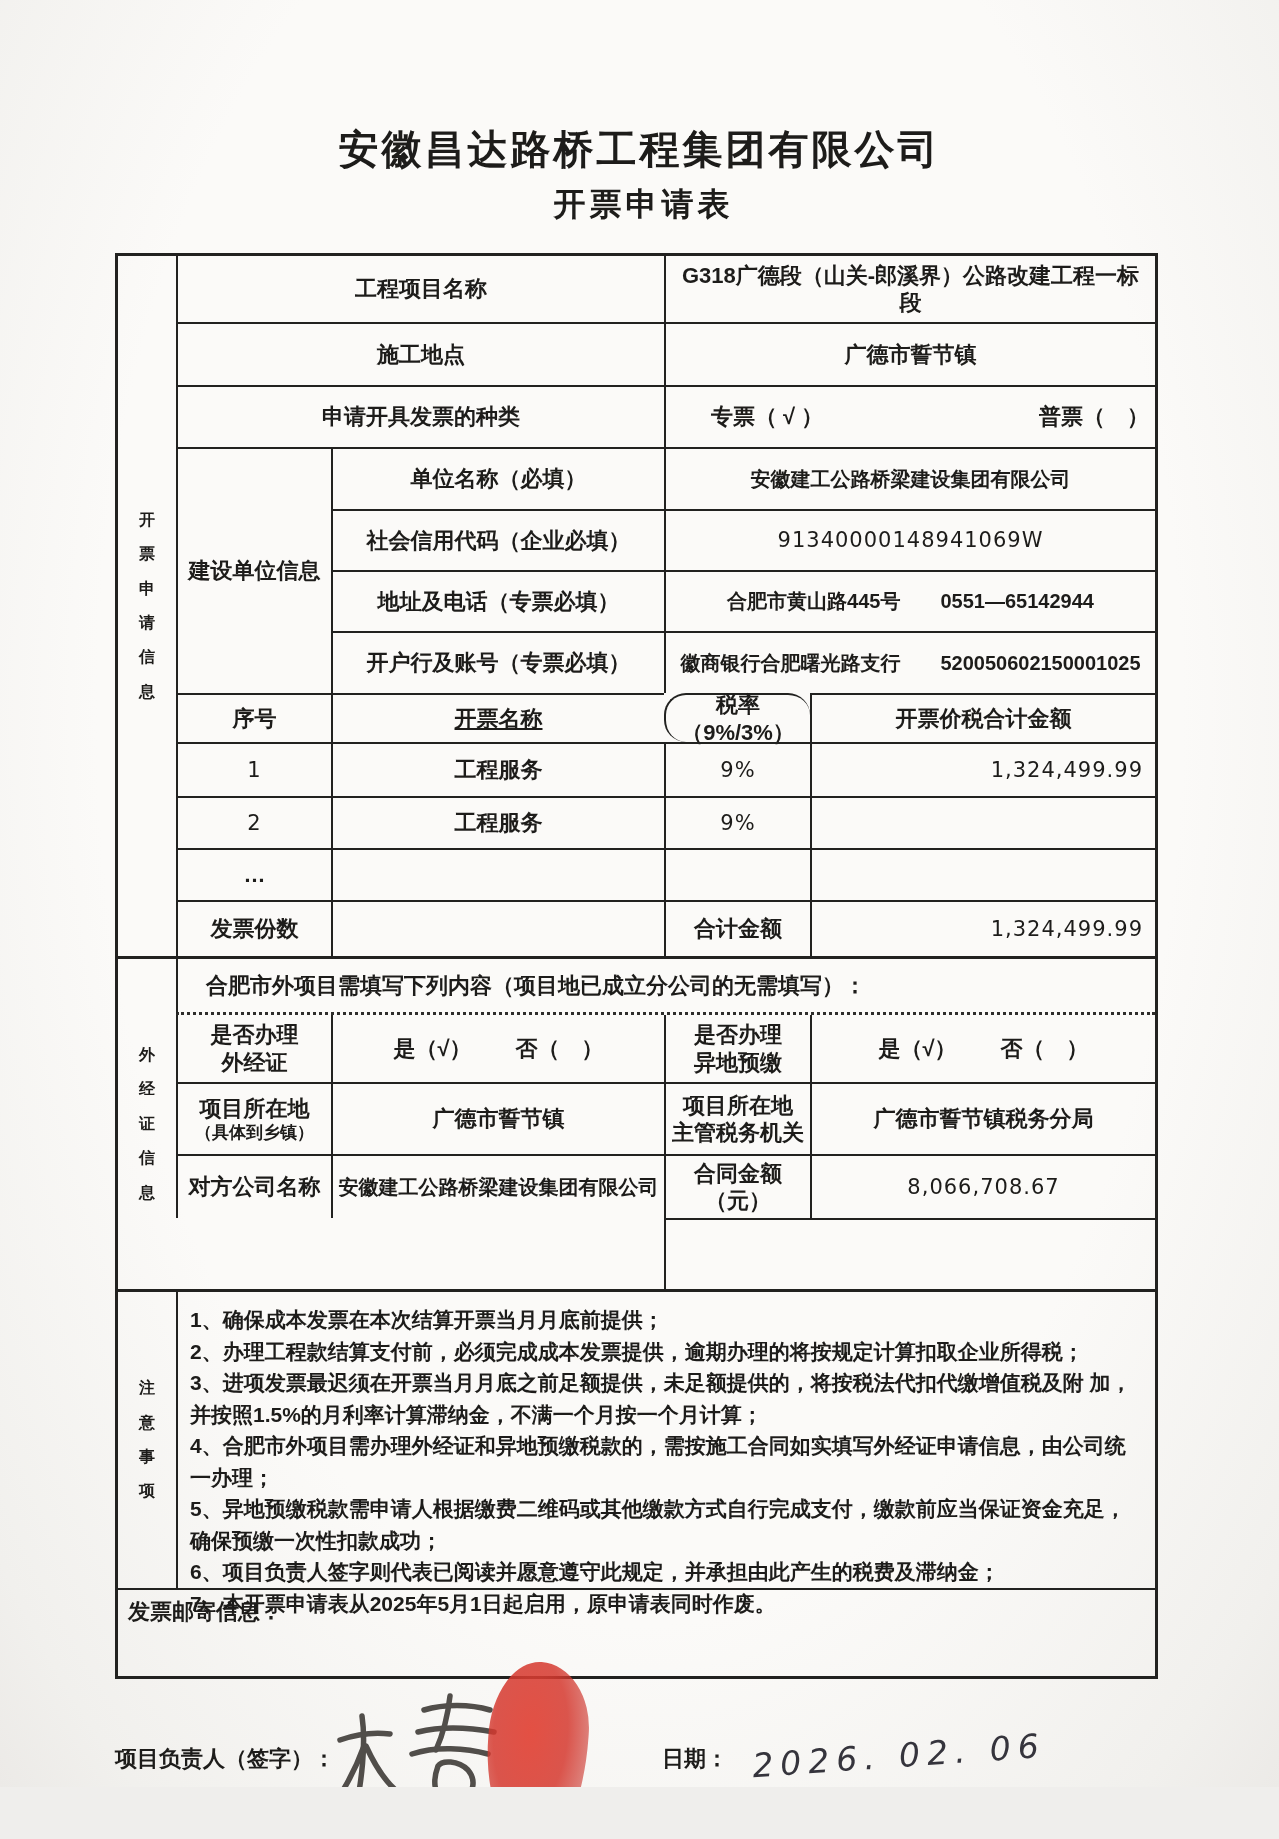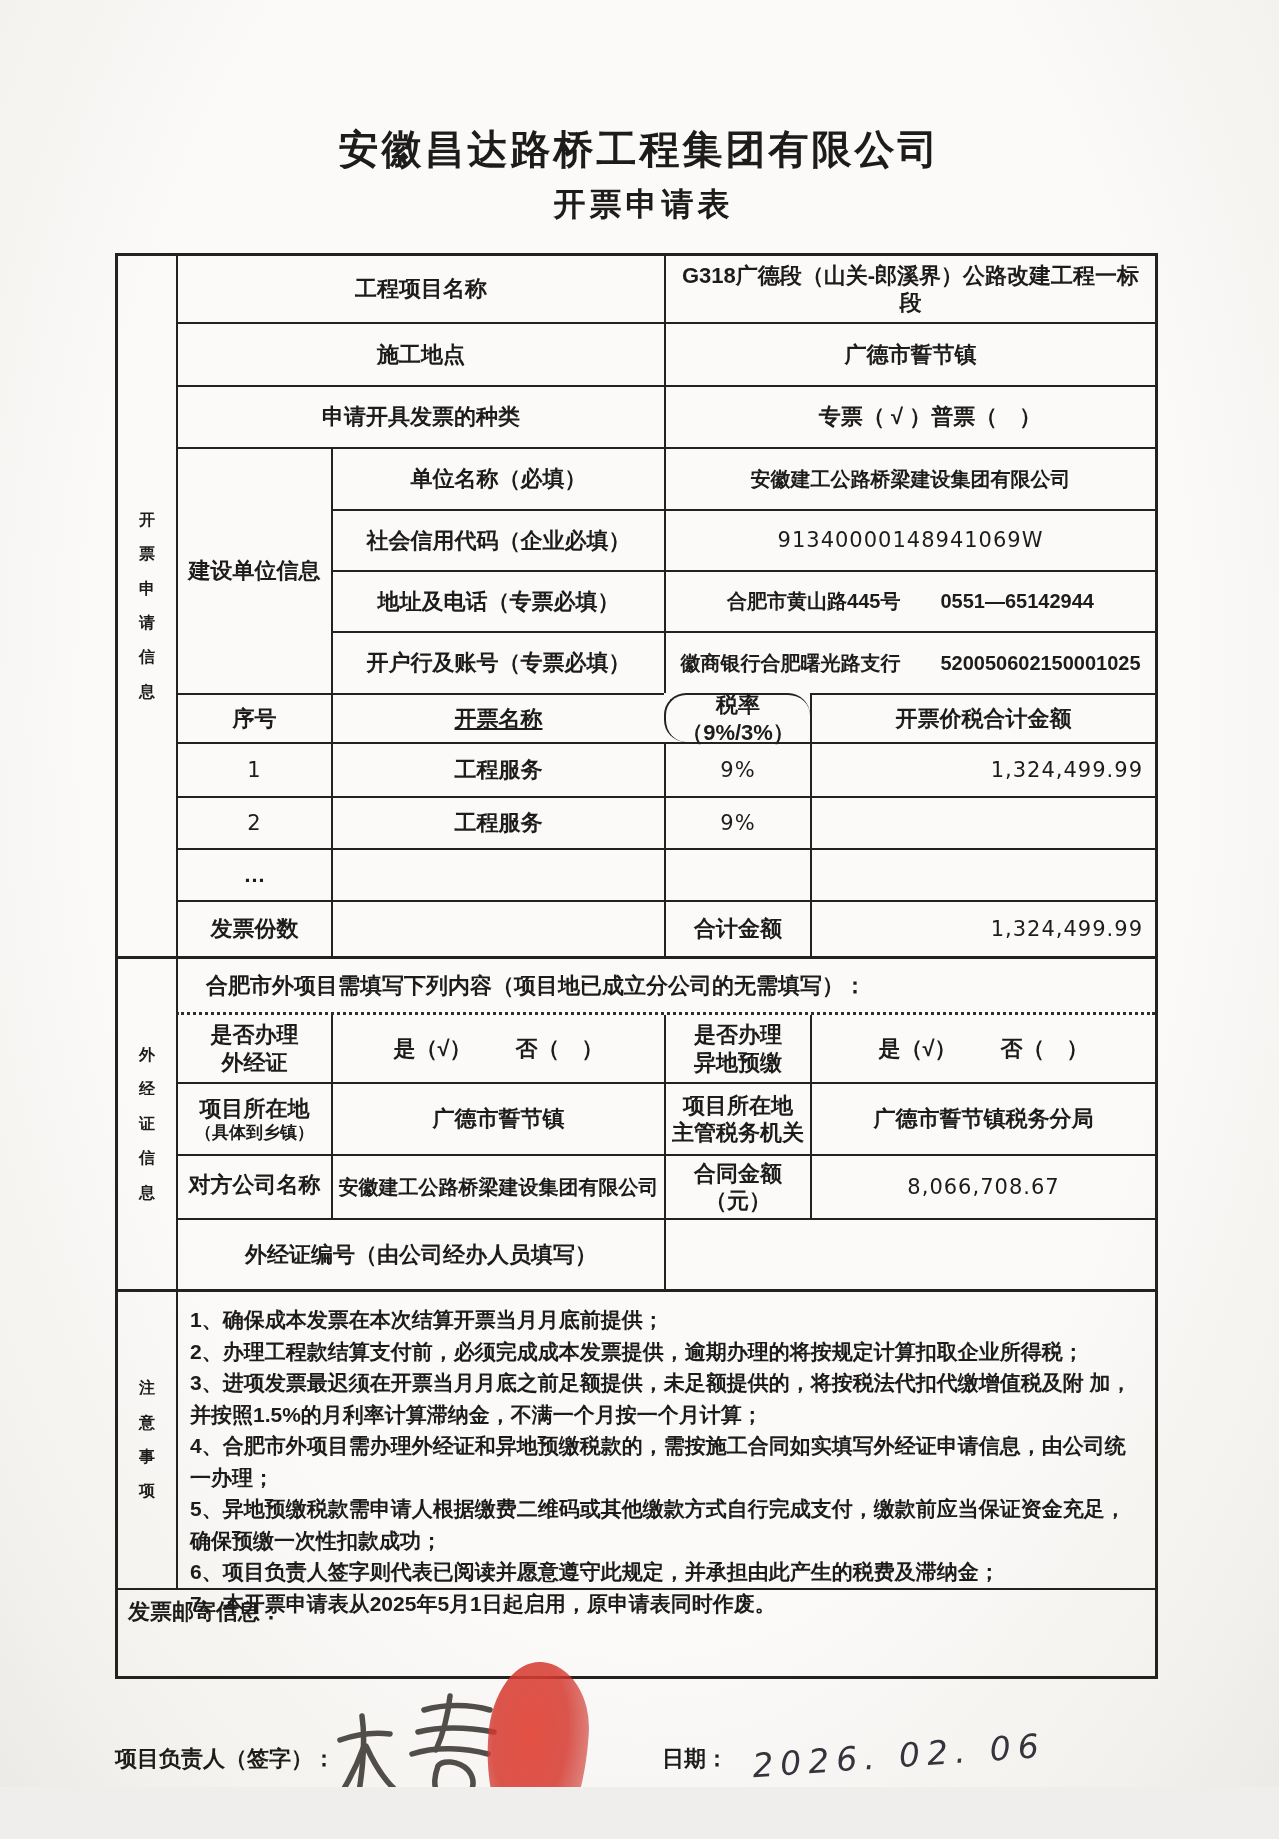--- a/index.html
+++ b/index.html
@@ -43,21 +43,21 @@
     white-space:pre-line;line-height:1.25;
   }
   .fl{border-left:none;}  
   .ft{border-top:none;}   
   .vcell{border-left:none;border-top:none;}
   .vlabel{width:1.1em;line-height:2.15;word-break:break-all;text-align:center;
           font-size:16px;font-weight:700;margin:auto;}
   .num{font-family:"DejaVu Sans",sans-serif;font-weight:400;font-size:21px;letter-spacing:1px;}
   .ramt{justify-content:flex-end;padding-right:12px;}
   .leftal{justify-content:flex-start;text-align:left;padding-left:28px;}
-  .split{justify-content:center;padding-left:45px;}
+  .split{justify-content:space-between;padding-left:45px;}
   .dottedb{border-bottom:3px dotted #2e2d2b;}
   .nt{border-top:none;}
   .sub{font-size:17px;display:block;}
   .twoline{display:block;}
   .smalltxt{font-size:20px;padding-left:2px;padding-right:2px;}
   .notes{
     flex-direction:column;align-items:flex-start;justify-content:flex-start;
     text-align:left;padding:12px 14px 8px 12px;font-size:21px;line-height:1.5;
   }
   .notes div{margin:0;}
@@ -168,27 +168,26 @@
       <span class="twoline">
         <span>项目所在地</span>
         <span class="sub">（具体到乡镇）</span>
       </span>
     </div>
     <div class="c" style="grid-area:3/3/4/4;">广德市誓节镇</div>
     <div class="c" style="grid-area:3/4/4/5;">项目所在地
 主管税务机关</div>
     <div class="c" style="grid-area:3/5/4/6;">广德市誓节镇税务分局</div>
 
-    <div class="c" style="grid-area:4/2/5/3;font-family:Liberation Mono, monospace;">对方公司名称</div>
+    <div class="c" style="grid-area:4/2/5/3;">对方公司名称</div>
     <div class="c smalltxt" style="grid-area:4/3/5/4;">安徽建工公路桥梁建设集团有限公司</div>
     <div class="c" style="grid-area:4/4/5/5;">合同金额
 （元）</div>
     <div class="c num" style="grid-area:4/5/5/6;">8,066,708.67</div>
 
-    <div class="c" style="grid-area:5/2/6/4;">外经证编号（由公司经办人员填写）</div>
     <div class="c" style="grid-area:5/4/6/6;"></div>
   </div>
 
   <div class="block b3">
     <div class="c fl ft vcell" style="grid-area:1/1/2/2;">
       <div class="vlabel">注意事项</div>
     </div>
     <div class="c ft notes" style="grid-area:1/2/2/3;">
       <div>1、确保成本发票在本次结算开票当月月底前提供；</div>
       <div>2、办理工程款结算支付前，必须完成成本发票提供，逾期办理的将按规定计算扣取企业所得税；</div>

